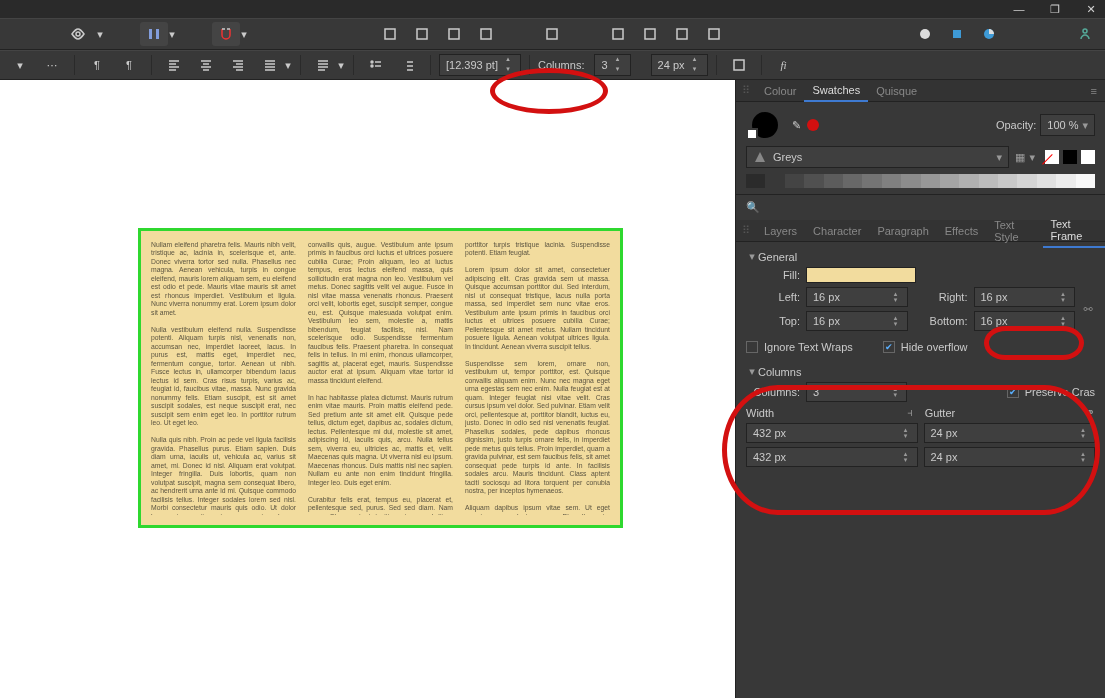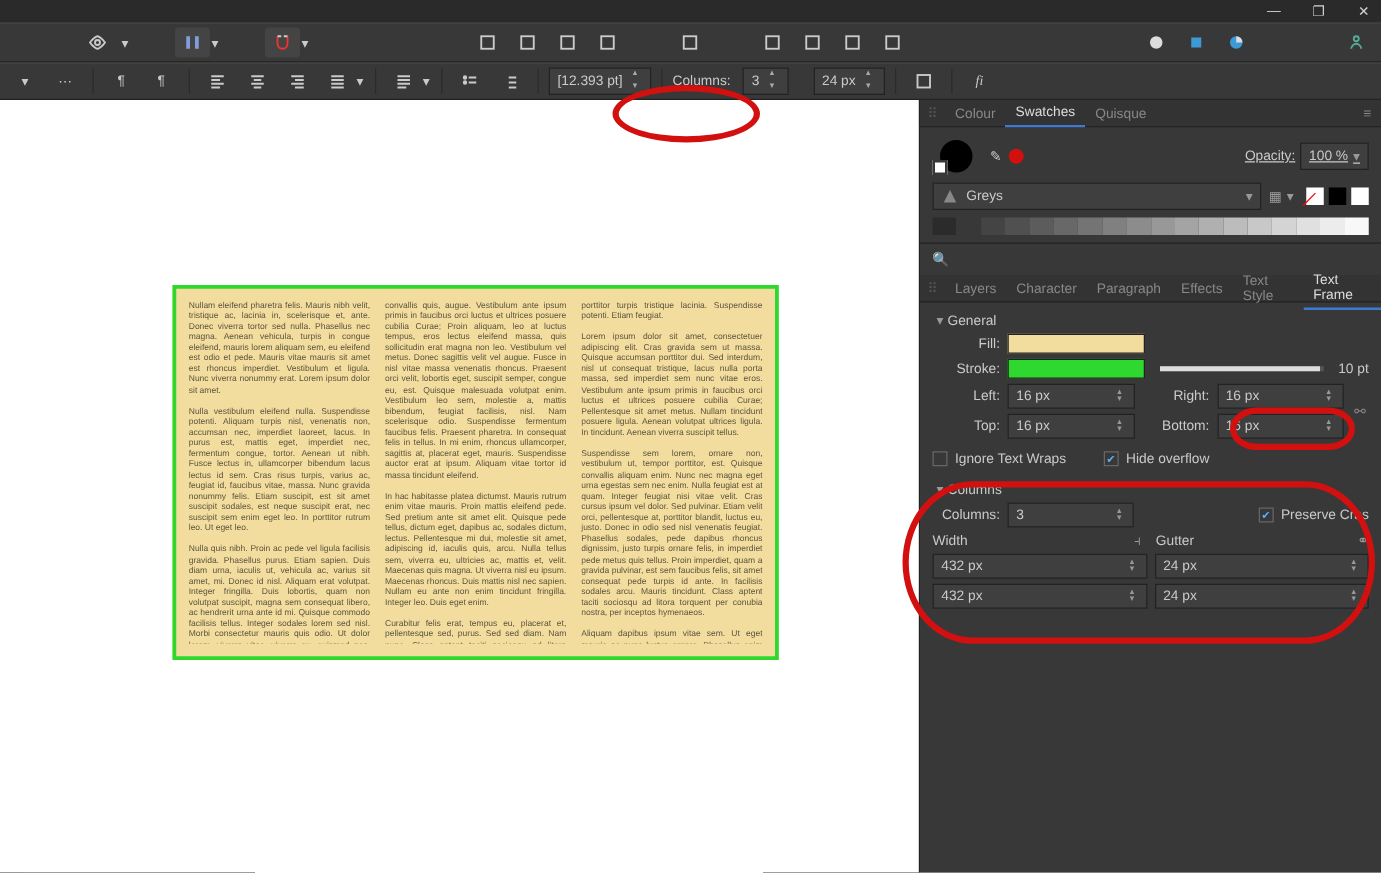--- a/index.html
+++ b/index.html
@@ -37,21 +37,21 @@
   .panel-tabs { display:flex; align-items:center; height:22px; background:#333; border-bottom:1px solid #222; font-size:11px; }
   .panel-tabs .grip { padding:0 6px; color:#555; }
   .panel-tabs .tab { padding:4px 8px; color:#888; }
   .panel-tabs .tab.active { color:#ddd; border-bottom:2px solid #3e7ad1; }
   .panel-tabs .menu { margin-left:auto; padding:0 8px; color:#888; }
 
   .swatch-body { padding:8px 10px 6px 10px; background:#383838; }
   .swatch-top { display:flex; align-items:center; }
   .big-swatch { width:26px; height:26px; background:#000; border-radius:50%; position:relative; }
   .mini-sw { width:12px; height:12px; border:2px solid #383838; position:relative; }
-  .opacity-row { display:flex; align-items:center; gap:4px; margin-left:auto;text-decoration:underline; }
+  .opacity-row { display:flex; align-items:center; gap:4px; margin-left:auto; }
   .recent-row { display:flex; align-items:center; gap:6px; margin-top:8px; }
   .recent-sw { width:14px; height:14px; }
   .palette-row { display:flex; align-items:center; margin-top:6px; }
   .palette-select { flex:1; background:#3f3f3f; border:1px solid #222; padding:3px 6px; display:flex; align-items:center; }
   .mode-swatches { display:flex; gap:4px; margin-left:10px; }
   .mode-swatches div { width:14px; height:14px; }
   .grey-ramp { height:14px; margin-top:6px; display:flex; }
   .grey-ramp div { flex:1; }
 
   .search-row { padding:6px 10px; display:flex; align-items:center; background:#383838; border-top:1px solid #222; }
@@ -408,28 +408,20 @@
     <div class="props">
       <div class="section-hdr">
           <span class="tri">▾</span>
           <span>General</span>
         </div>
 
       <div class="prop-row">
         <span class="prop-label">Fill:</span>
         <div class="color-box" style="background:#f2dc9e;max-width:110px"></div>
       </div>
-      <div class="prop-row">
-        <span class="prop-label">Stroke:</span>
-        <div class="color-box" style="background:#2fd82f;max-width:110px"></div>
-        <div class="stroke-slider">
-            <div class="fill"></div>
-          </div>
-        <span>10 pt</span>
-      </div>
 
       <div class="inset-grid" style="grid-template-columns:54px 1fr 54px 1fr 14px">
         <span class="prop-label">Left:</span>
         <div class="numfield">
             <span class="val">16 px</span>
             <div class="spins">
               <span>▴</span>
               <span>▾</span>
             </div>
           </div>

